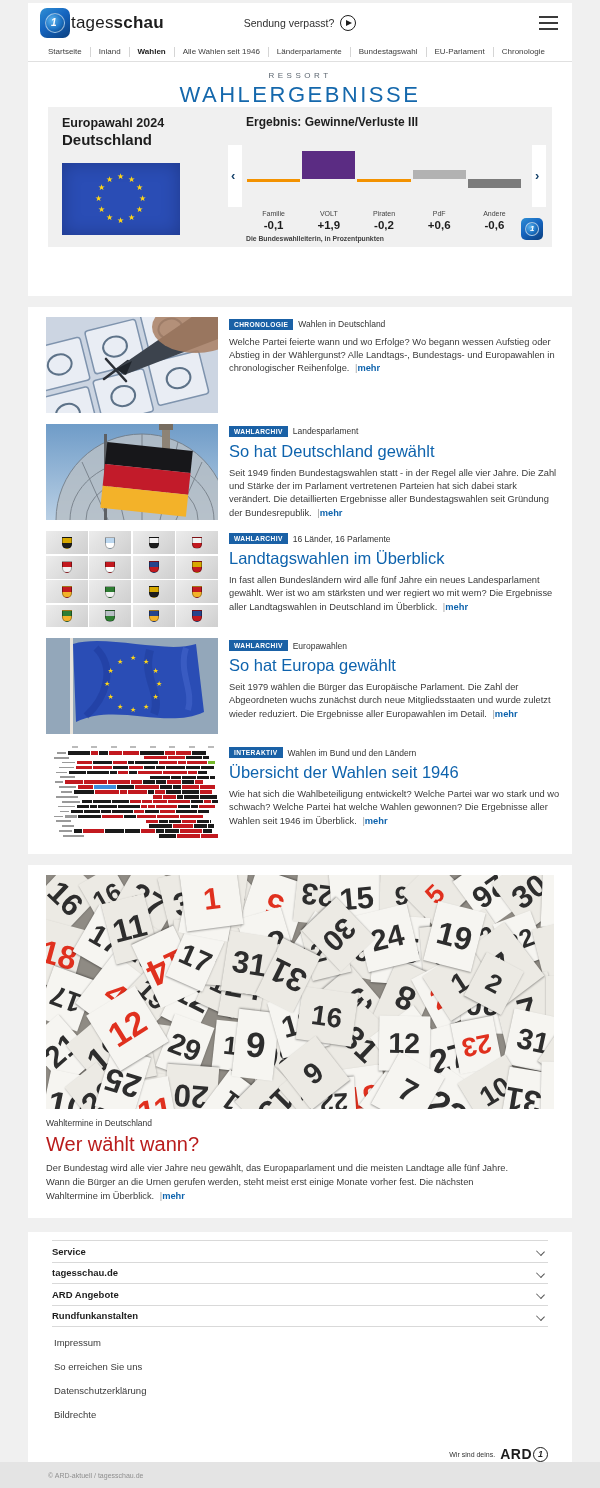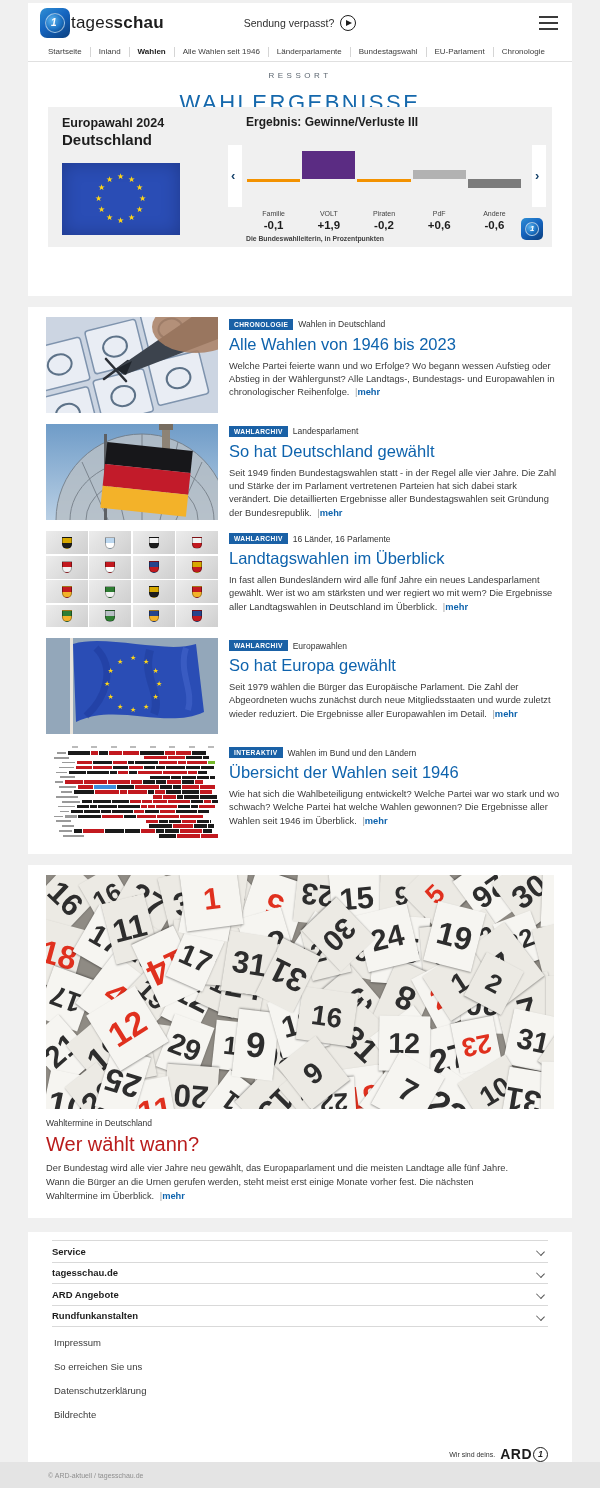--- a/index.html
+++ b/index.html
@@ -34,21 +34,21 @@
   .burger { margin-left:auto; width:19px; height:14px; display:flex; flex-direction:column; justify-content:space-between; cursor:pointer; position:relative; z-index:2; }
   .burger i { display:block; height:2.4px; background:#3a3a3a; }
 
   .nav { display:flex; align-items:center; height:19px; border-bottom:1px solid #e0e0e0; padding-left:12px; }
   .nav a { font-size:8px; color:#3c3c3c; text-decoration:none; padding:0 8px; border-left:1px solid #d5d5d5; line-height:10px; }
   .nav a:first-child { border-left:none; }
   .nav a.active { font-weight:bold; color:#1d1d1d; }
 
   .ressort { text-align:center; padding-top:9px; }
   .ressort .kick { font-size:8px; letter-spacing:3.5px; color:#5c6670; }
-  .ressort .ttl { font-size:22px; letter-spacing:2.5px; color:#1568ac; margin-top:10px; font-weight:400; }
+  .ressort .ttl { font-size:22px; letter-spacing:2.5px; color:#1568ac; margin-top:2px; font-weight:400; }
 
   
   .hero-box { position:absolute; left:20px; top:104px; width:504px; height:140px; background:#f0f0f0; }
   .hero-t1 { position:absolute; left:14px; top:9px; font-size:12.5px; font-weight:bold; color:#1d1d1d; }
   .hero-t2 { position:absolute; left:14px; top:24px; font-size:15px; font-weight:bold; color:#1d1d1d; }
   .eu-flag { position:absolute; background:#2a4db5; overflow:hidden; }
   .eu-flag.hero { left:14px; top:56px; width:118px; height:72px; box-shadow:inset 0 0 18px rgba(0,0,20,.25); }
   .eu-flag .star { position:absolute; color:#ffd617; line-height:1; }
   .car-btn { position:absolute; top:38px; width:14px; height:62px; background:#fff; border:none; cursor:pointer; color:#17436b; font-weight:bold; }
   .car-btn.prev { left:180px; }
@@ -247,21 +247,20 @@
         <polygon points="70,52 172,-18 172,22 78,58" fill="#3c434d"></polygon>
         <polygon points="70,52 86,44 80,58" fill="#1f242b"></polygon>
         <ellipse cx="150" cy="10" rx="44" ry="26" fill="#a97f63" opacity=".85"></ellipse>
       </svg>
     </div>
     <div class="art-txt">
       <div class="kickline">
         <span class="badge">CHRONOLOGIE</span>
         <span class="kick">Wahlen in Deutschland</span>
       </div>
-      <div class="art-title">Alle Wahlen von 1946 bis 2023</div>
       <div class="art-body"><span>Welche Partei feierte wann und wo Erfolge? Wo begann wessen Aufstieg oder Abstieg in der Wählergunst? Alle Landtags-, Bundestags- und Europawahlen in chronologischer Reihenfolge. </span><span class="more-sep">|</span><span class="more">mehr</span></div>
     </div>
   </div>
 
   <div class="article">
     <div class="art-img">
       <svg viewBox="0 0 172 96" preserveAspectRatio="none">
         <defs>
             <linearGradient id="sky" x1="0" y1="0" x2="0" y2="1">
               <stop offset="0" stop-color="#6f9cc8"></stop>

